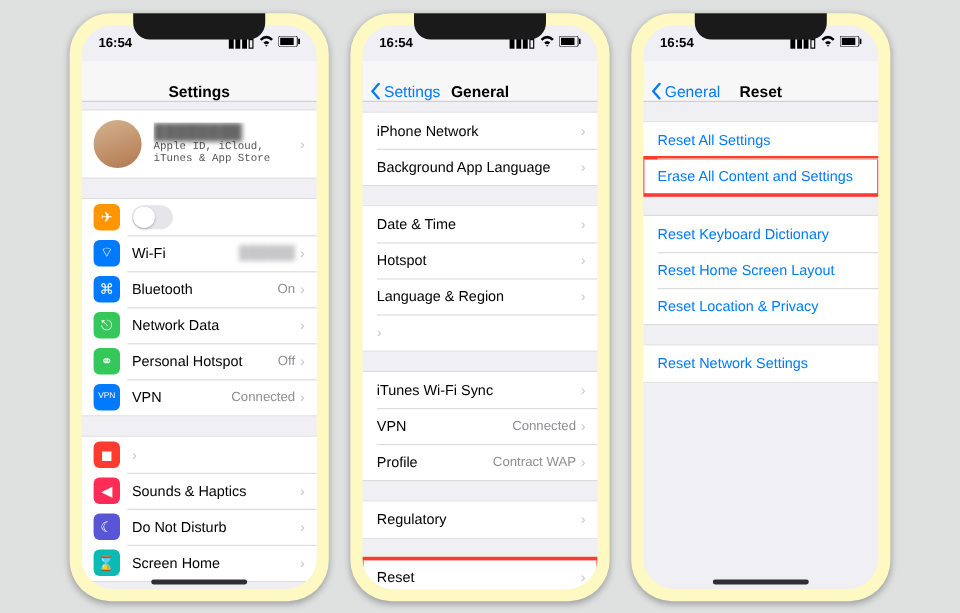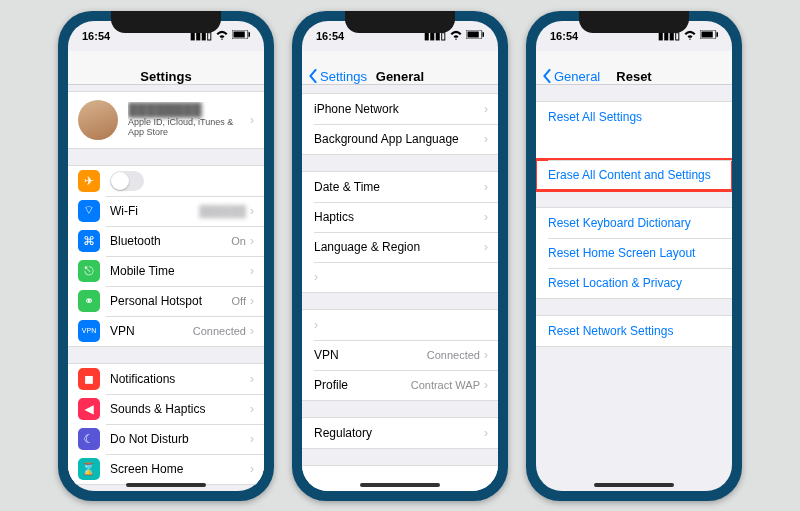--- a/index.html
+++ b/index.html
@@ -8,48 +8,48 @@
     --row-bg:#ffffff;
     --sep:#dcdcdc;
     --text:#000;
     --subtle:#8e8e93;
     --link:#007aff;
     --accent-red:#ff3b30;
     --highlight:#ff3a2f;
   }
   *{box-sizing:border-box;font-family:-apple-system,"Helvetica Neue",Arial,sans-serif;}
   body{margin:0;background:var(--bg);width:800px;height:511px;display:flex;gap:18px;justify-content:center;align-items:center;padding:10px;}
-  .phone{width:216px;height:490px;background:#0c4a6e;border-radius:34px;padding:10px 10px 10px 10px;position:relative;box-shadow:0 2px 6px rgba(0,0,0,.3);}
+  .phone{width:216px;height:490px;background:#fef9c3;border-radius:34px;padding:10px 10px 10px 10px;position:relative;box-shadow:0 2px 6px rgba(0,0,0,.3);}
   .screen{width:100%;height:100%;background:var(--screen-bg);border-radius:26px;overflow:hidden;position:relative;display:flex;flex-direction:column;}
   .notch{position:absolute;top:0;left:50%;transform:translateX(-50%);width:110px;height:22px;background:#1a1a1a;border-radius:0 0 14px 14px;z-index:5;}
   .statusbar{height:30px;display:flex;justify-content:space-between;align-items:center;padding:0 14px;font-size:11px;font-weight:600;color:#000;}
   .status-right{display:flex;gap:4px;align-items:center;font-size:10px;}
   .nav{height:34px;background:#f7f7f8;border-bottom:1px solid #d0d0d4;display:flex;align-items:flex-end;justify-content:center;position:relative;font-size:13px;}
   .nav-title{font-weight:600;color:#000;}
   .nav-back{position:absolute;left:6px;display:flex;align-items:center;color:var(--link);font-size:13px;cursor:pointer;}
   .nav-back svg{margin-right:2px;}
   .content{flex:1;overflow:hidden;font-size:12px;}
   .group{margin-top:16px;border-top:1px solid var(--sep);border-bottom:1px solid var(--sep);background:var(--row-bg);}
   .group.first{margin-top:8px;}
   .row{min-height:30px;display:flex;align-items:center;padding:0 10px 0 10px;position:relative;background:var(--row-bg);}
   .row + .row::before{content:"";position:absolute;top:0;left:38px;right:0;height:1px;background:var(--sep);}
   .row.no-icon + .row.no-icon::before{left:12px;}
   .row.no-icon{padding-left:12px;}
   .ico{width:22px;height:22px;border-radius:5px;margin-right:10px;flex:0 0 22px;display:flex;align-items:center;justify-content:center;color:#fff;font-size:12px;}
   .label{flex:1;color:var(--text);white-space:nowrap;overflow:hidden;text-overflow:ellipsis;}
   .value{color:var(--subtle);font-size:11px;margin-right:4px;white-space:nowrap;}
   .chev{color:#c7c7cc;font-size:12px;}
-  .highlight-box{outline:3px solid var(--highlight);outline-offset:-1px;position:relative;z-index:2;margin-top:28px;}
+  .highlight-box{outline:3px solid var(--highlight);outline-offset:-1px;position:relative;z-index:2;}
   .link-row .label{color:var(--link);}
   
   .profile{display:flex;align-items:center;padding:8px 10px;background:var(--row-bg);border-top:1px solid var(--sep);border-bottom:1px solid var(--sep);margin-top:6px;}
   .avatar{width:40px;height:40px;border-radius:50%;background:linear-gradient(160deg,#d6b38f,#b07850);margin-right:10px;flex:0 0 40px;}
   .profile-text{display:flex;flex-direction:column;overflow:hidden;}
   .profile-name{font-size:13px;color:#000;filter:blur(2px);opacity:.6;}
-  .profile-sub{font-size:9px;color:#555;}
+  .profile-sub{font-size:9px;color:#555;font-family:Liberation Mono, monospace;}
   
   .toggle{width:34px;height:20px;border-radius:10px;background:#e5e5ea;position:relative;}
   .toggle::after{content:"";position:absolute;top:1px;left:1px;width:18px;height:18px;border-radius:50%;background:#fff;box-shadow:0 1px 2px rgba(0,0,0,.25);}
   
   .bg-orange{background:#ff9500;} .bg-blue{background:#007aff;} .bg-green{background:#34c759;}
   .bg-red{background:#ff3b30;} .bg-pink{background:#ff2d55;} .bg-purple{background:#5856d6;} .bg-teal{background:#0abab5;}
   .blur-val{filter:blur(2px);opacity:.5;}
   .home-indicator{position:absolute;bottom:4px;left:50%;transform:translateX(-50%);width:80px;height:4px;border-radius:3px;background:#000;opacity:.8;}
 </style>
 </head>
@@ -100,40 +100,39 @@
             <span class="chev">›</span>
           </div>
           <div class="row">
             <span class="ico bg-blue" style="font-size: 12px;">⌘</span>
             <span class="label">Bluetooth</span>
             <span class="value">On</span>
             <span class="chev">›</span>
           </div>
           <div class="row">
             <span class="ico bg-green" style="font-size: 12px;">⎋</span>
-            <span class="label">Mobile Time</span>
+            <span class="label">Network Data</span>
             <span class="chev">›</span>
           </div>
           <div class="row">
             <span class="ico bg-green" style="font-size: 12px;">⚭</span>
             <span class="label">Personal Hotspot</span>
             <span class="value">Off</span>
             <span class="chev">›</span>
           </div>
           <div class="row">
             <span class="ico bg-blue" style="font-size: 7px;">VPN</span>
             <span class="label">VPN</span>
             <span class="value">Connected</span>
             <span class="chev">›</span>
           </div>
         </div>
       <div class="group">
           <div class="row">
             <span class="ico bg-red" style="font-size: 12px;">◼</span>
-            <span class="label">Notifications</span>
             <span class="chev">›</span>
           </div>
           <div class="row">
             <span class="ico bg-pink" style="font-size: 12px;">◀</span>
             <span class="label">Sounds &amp; Haptics</span>
             <span class="chev">›</span>
           </div>
           <div class="row">
             <span class="ico bg-purple" style="font-size: 12px;">☾</span>
             <span class="label">Do Not Disturb</span>
@@ -187,33 +186,34 @@
             <span class="label">Background App Language</span>
             <span class="chev">›</span>
           </div>
         </div>
       <div class="group">
           <div class="row no-icon">
             <span class="label">Date &amp; Time</span>
             <span class="chev">›</span>
           </div>
           <div class="row no-icon">
-            <span class="label">Haptics</span>
+            <span class="label">Hotspot</span>
             <span class="chev">›</span>
           </div>
           <div class="row no-icon">
             <span class="label">Language &amp; Region</span>
             <span class="chev">›</span>
           </div>
           <div class="row no-icon">
             <span class="chev">›</span>
           </div>
         </div>
       <div class="group">
           <div class="row no-icon">
+            <span class="label">iTunes Wi-Fi Sync</span>
             <span class="chev">›</span>
           </div>
           <div class="row no-icon">
             <span class="label">VPN</span>
             <span class="value">Connected</span>
             <span class="chev">›</span>
           </div>
           <div class="row no-icon">
             <span class="label">Profile</span>
             <span class="value">Contract WAP</span>

